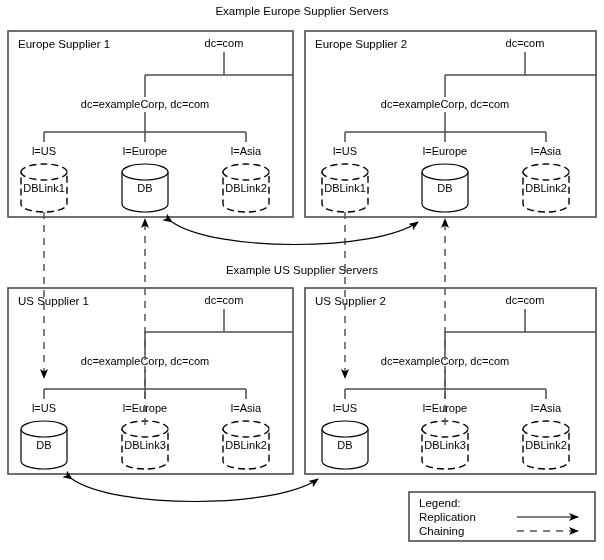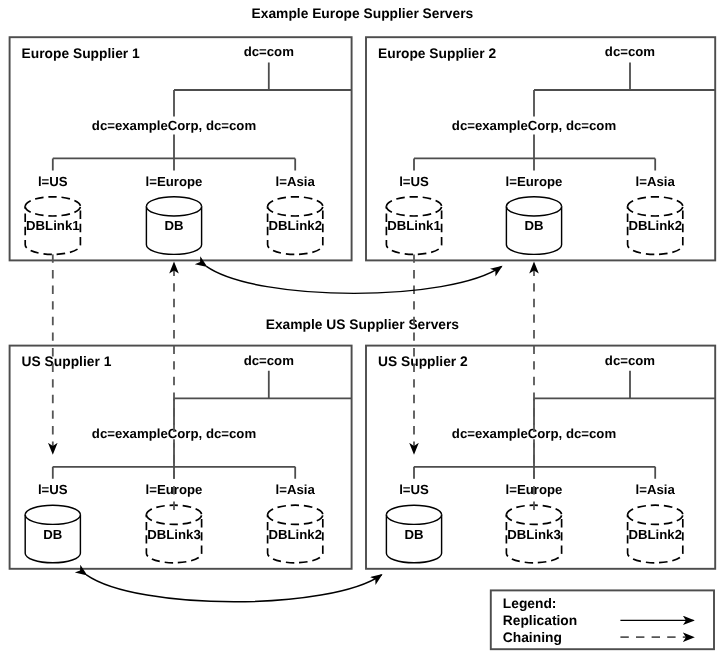--- a/index.html
+++ b/index.html
@@ -1,18 +1,18 @@
 <!DOCTYPE html>
 <html><head>
 <meta charset="utf-8">
 <style>
   html,body{margin:0;padding:0;background:#ffffff;}
   body{width:604px;height:560px;overflow:hidden;
        font-family:"Liberation Sans","DejaVu Sans",sans-serif;}
-  #stage{position:relative;width:588px;height:560px;font-weight:bold;}
+  #stage{position:relative;width:588px;height:560px;}
   svg{display:block;}
   text{font-family:"Liberation Sans","DejaVu Sans",sans-serif;fill:#000;}
   .grp-title{font-size:11.5px;text-anchor:middle;}
   .box-title{font-size:11.5px;text-anchor:start;}
   .node-lbl{font-size:11px;text-anchor:middle;}
   .db-lbl{font-size:11px;text-anchor:middle;}
   .leg-lbl{font-size:11.5px;text-anchor:start;}
   .srv-box{fill:none;stroke:#4d4d4d;stroke-width:1.6;}
   .leg-box{fill:none;stroke:#4d4d4d;stroke-width:1.6;}
   .tree{fill:none;stroke:#4d4d4d;stroke-width:1.5;}

